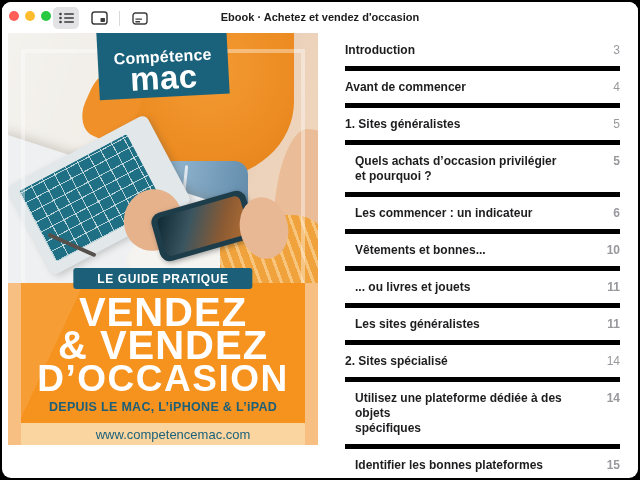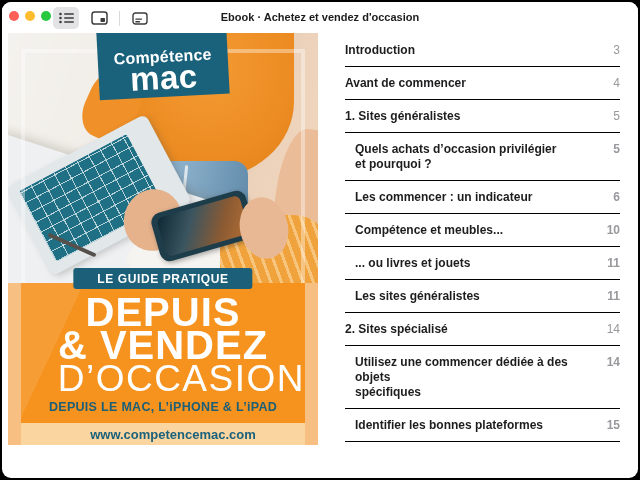--- a/index.html
+++ b/index.html
@@ -57,29 +57,29 @@
   .brand-top{color:#fff;font-size:16px;font-weight:600;letter-spacing:.2px;line-height:14px;}
   .brand-bottom{color:#fff;font-size:33px;font-weight:800;letter-spacing:.5px;line-height:28px;}
 
   .orange-zone{position:absolute;left:0;top:250px;width:310px;height:162px;background:#f8bf82;}
   .orange-panel{position:absolute;left:13px;top:0;width:284px;height:140px;background:#f6921e;
     background-image:linear-gradient(115deg,rgba(255,255,255,.10) 0 18%,transparent 18% 100%);}
   .badge{position:absolute;left:50%;top:-15px;transform:translateX(-50%);background:#1b5f78;color:#fff;
     font-size:12px;font-weight:800;letter-spacing:.6px;padding:4px 24px 3px;border-radius:3px;white-space:nowrap;}
   .big1,.big2{color:#fff;font-weight:900;font-size:40px;letter-spacing:1px;line-height:33px;text-align:center;}
   .big1{margin-top:13px;}
-  .big3{color:#fff;font-weight:400;font-size:37px;letter-spacing:1.5px;line-height:34px;text-align:right;}
+  .big3{color:#fff;font-weight:700;font-size:37px;letter-spacing:1.5px;line-height:34px;text-align:center;}
   .subtitle{color:#1b5f78;font-weight:800;font-size:12.5px;letter-spacing:.3px;text-align:center;margin-top:4px;}
   .url-strip{position:absolute;left:13px;top:140px;width:284px;height:22px;background:#fbd5a0;display:flex;align-items:center;justify-content:center;}
-  .url-text{color:#1a617b;font-weight:700;font-size:13px;margin-left:20px;}
+  .url-text{color:#1a617b;font-weight:400;font-size:13px;margin-left:20px;}
 
   
   .toc{position:absolute;left:343px;top:32px;width:275px;}
   .toc-row{display:flex;justify-content:space-between;align-items:flex-start;
-    padding:8.5px 0;border-bottom:1px solid #000000;cursor:default;}
+    padding:8.5px 0;border-bottom:5px solid #000000;cursor:default;}
   .toc-label{font-size:12px;line-height:15px;color:#1d1d1f;white-space:pre-line;max-width:240px;}
   .toc-row.bold .toc-label{font-weight:700;}
   .toc-row.sub{padding-left:10px;font-weight:bold;}
   .toc-page{font-size:12px;color:#98989d;line-height:15px;padding-left:8px;}
   svg{display:block;}
 </style>
 </head>
 <body>
 
 <div class="window">
@@ -148,21 +148,21 @@
       <div class="ph-frame"></div>
       <div class="brand">
         <div class="brand-top">Compétence</div>
         <div class="brand-bottom">mac</div>
       </div>
     </div>
 
     <div class="orange-zone">
       <div class="orange-panel">
         <div class="badge">LE GUIDE PRATIQUE</div>
-        <div class="big1">DEPUIS</div>
+        <div class="big1">VENDEZ</div>
         <div class="big2">&amp; VENDEZ</div>
         <div class="big3">D’OCCASION</div>
         <div class="subtitle">DEPUIS LE MAC, L’iPHONE &amp; L’iPAD</div>
       </div>
       <div class="url-strip">
         <div class="url-text">www.competencemac.com</div>
       </div>
     </div>
   </div>
 
@@ -182,37 +182,37 @@
     <div class="toc-row sub">
       <span class="toc-label">Quels achats d’occasion privilégier
 et pourquoi ?</span>
       <span class="toc-page">5</span>
     </div>
     <div class="toc-row sub">
       <span class="toc-label">Les commencer : un indicateur</span>
       <span class="toc-page">6</span>
     </div>
     <div class="toc-row sub">
-      <span class="toc-label">Compétence et meubles...</span>
+      <span class="toc-label">Vêtements et bonnes...</span>
       <span class="toc-page">10</span>
     </div>
     <div class="toc-row sub">
       <span class="toc-label">... ou livres et jouets</span>
       <span class="toc-page">11</span>
     </div>
     <div class="toc-row sub">
       <span class="toc-label">Les sites généralistes</span>
       <span class="toc-page">11</span>
     </div>
     <div class="toc-row bold">
       <span class="toc-label">2. Sites spécialisé</span>
       <span class="toc-page">14</span>
     </div>
     <div class="toc-row sub">
-      <span class="toc-label">Utilisez une commencer dédiée à des objets
+      <span class="toc-label">Utilisez une plateforme dédiée à des objets
 spécifiques</span>
       <span class="toc-page">14</span>
     </div>
     <div class="toc-row sub">
       <span class="toc-label">Identifier les bonnes plateformes</span>
       <span class="toc-page">15</span>
     </div>
   </div>
 
 </div>

